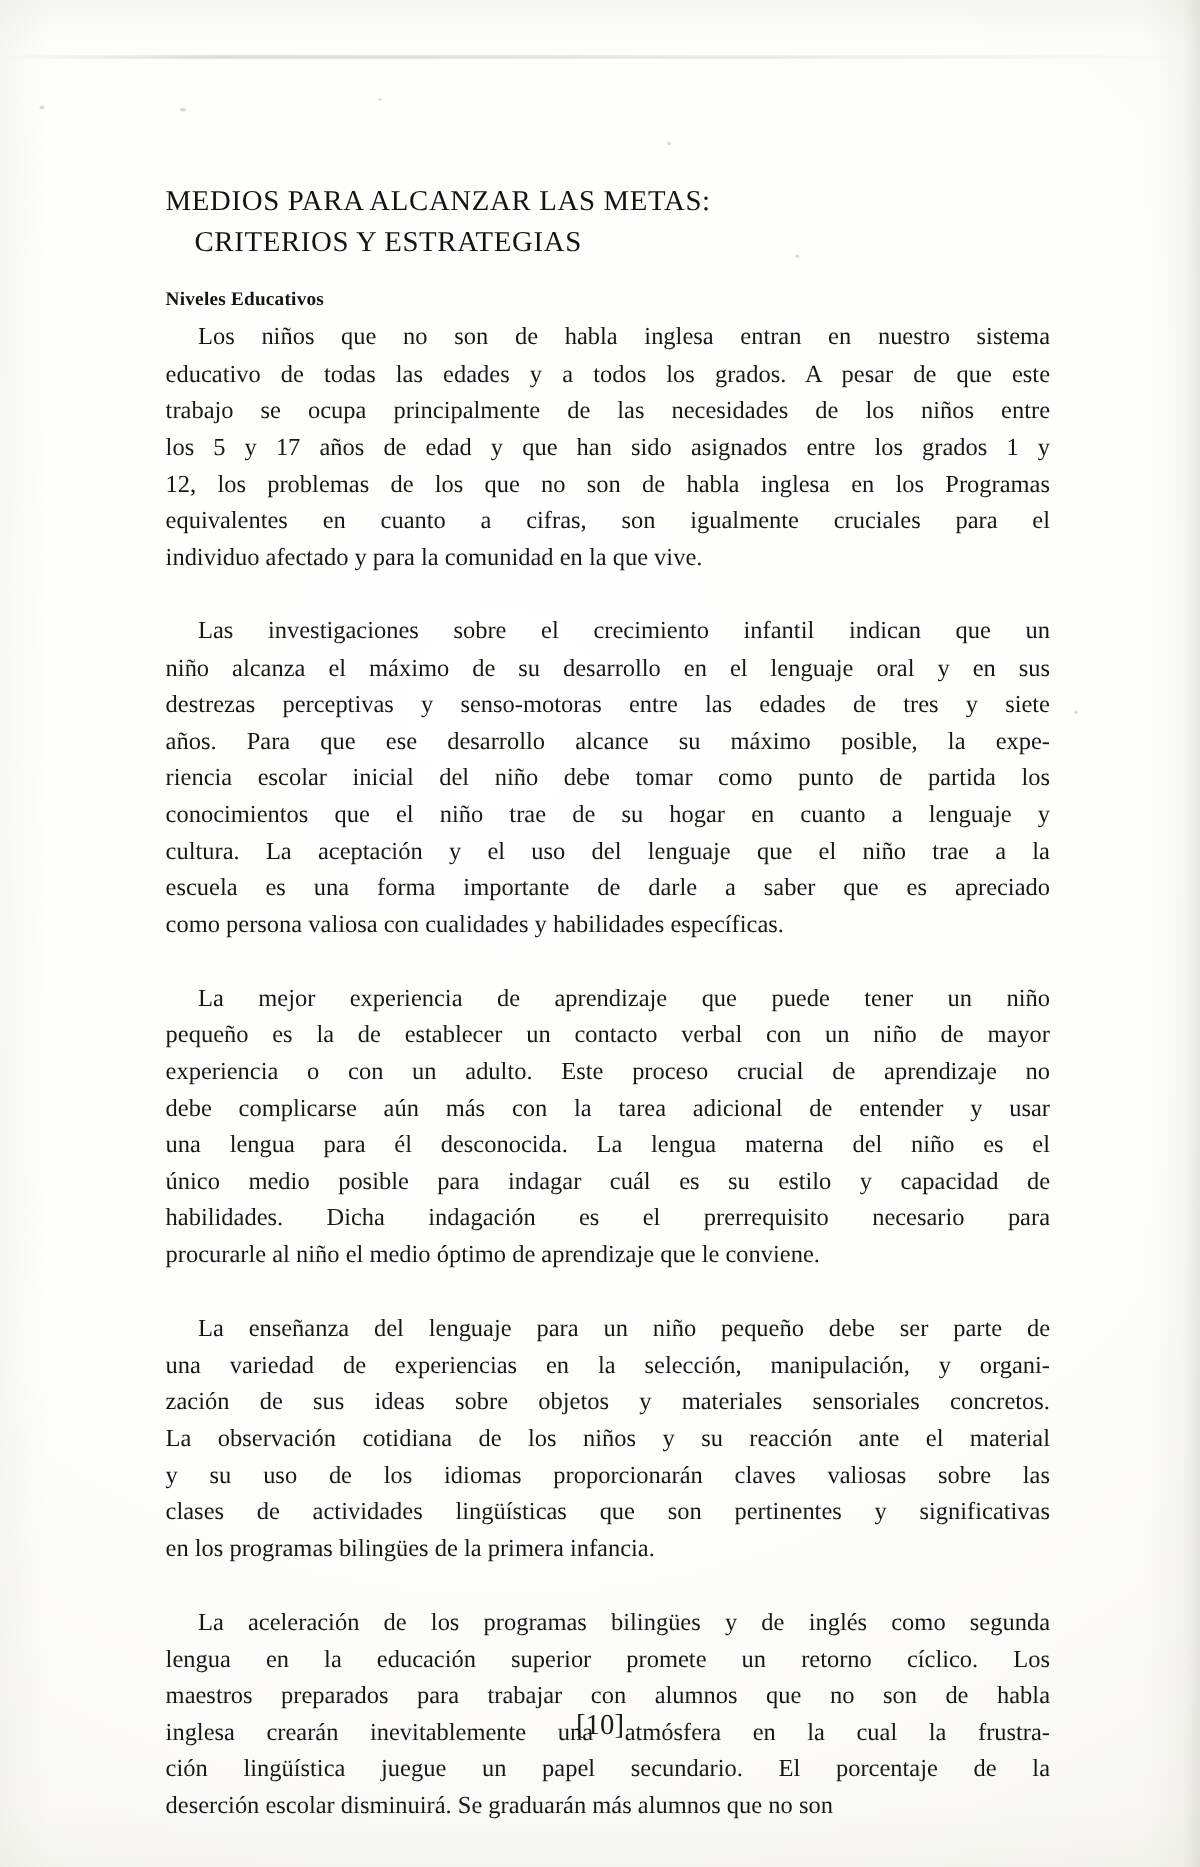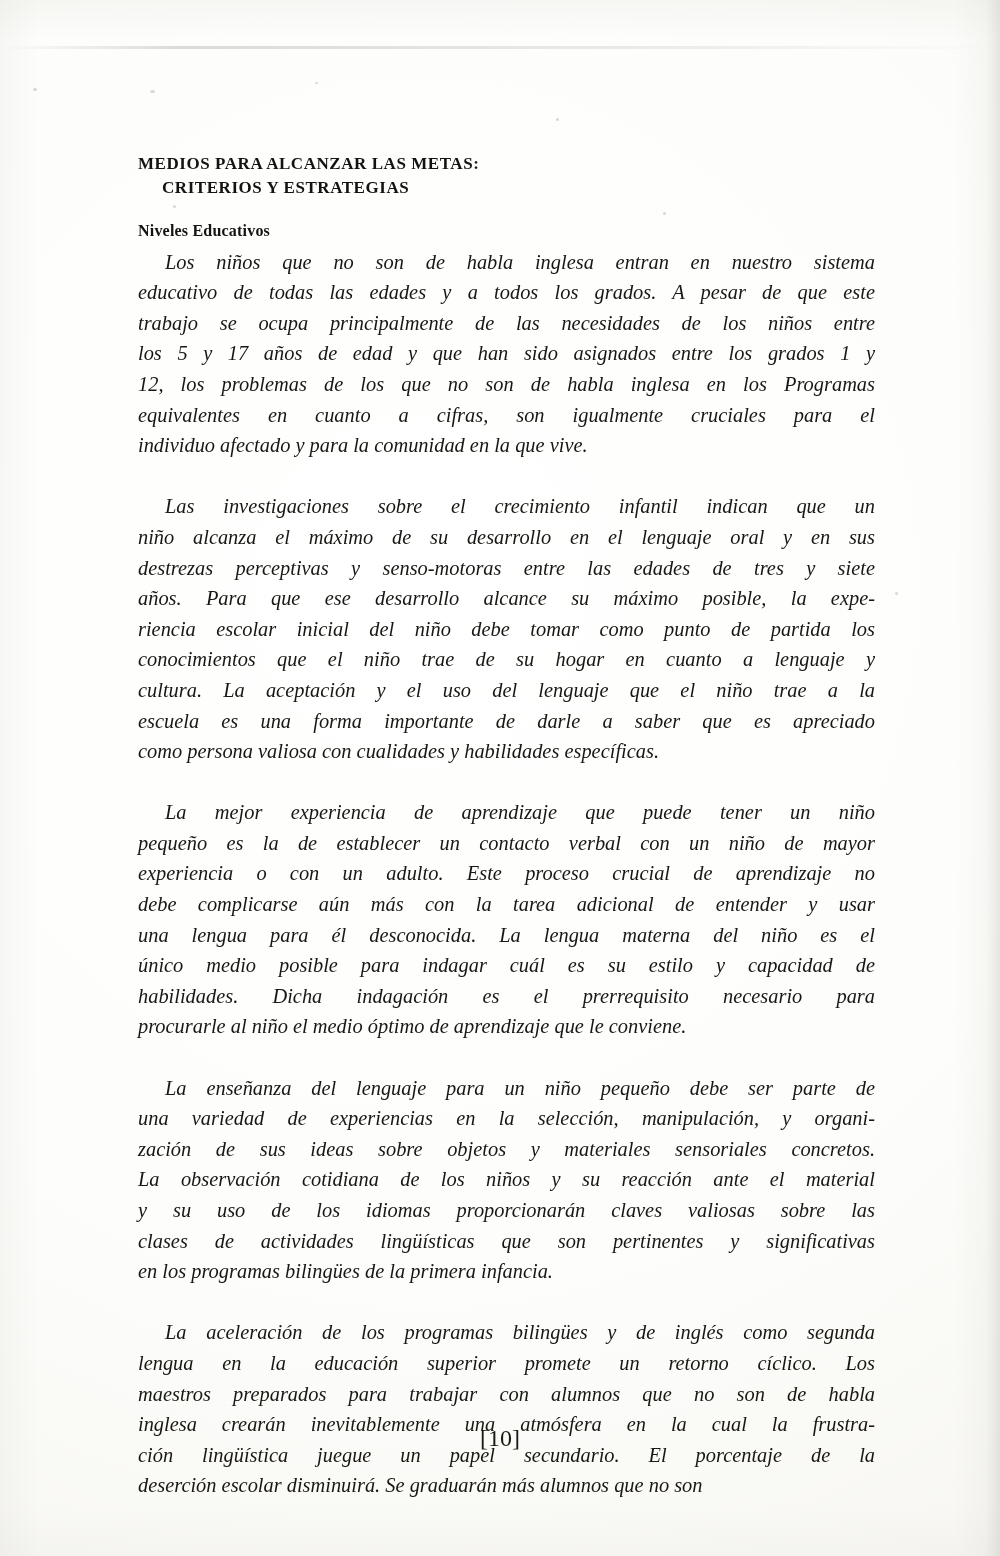--- a/index.html
+++ b/index.html
@@ -53,22 +53,22 @@
 
   #content {
     position: absolute;
     left: 138px;
     top: 152px;
     width: 737px;
   }
 
   
   #title-block {
-    font-weight: bold;
-    font-size: 17px;
+    font-weight: normal;
+    font-size: 24px;
     letter-spacing: 0.55px;
     color: #14130f;
     line-height: 1.40;
   }
   .title-line-1 { margin-left: 0px; }
   .title-line-2 { margin-left: 24px; }
 
   
   #section-heading {
     font-weight: bold;
@@ -97,21 +97,20 @@
     display: inline-block;
     width: 100%;
   }
 
   
   .ln {
     display: block;
     text-align: justify;
     text-align-last: justify;
     white-space: nowrap;
-    font-style: italic;
   }
   .ln.last {
     text-align: center;
     text-align-last: left;
   }
   .ln.first-line .indent {
     display: inline-block;
     width: 27px;
   }
 

